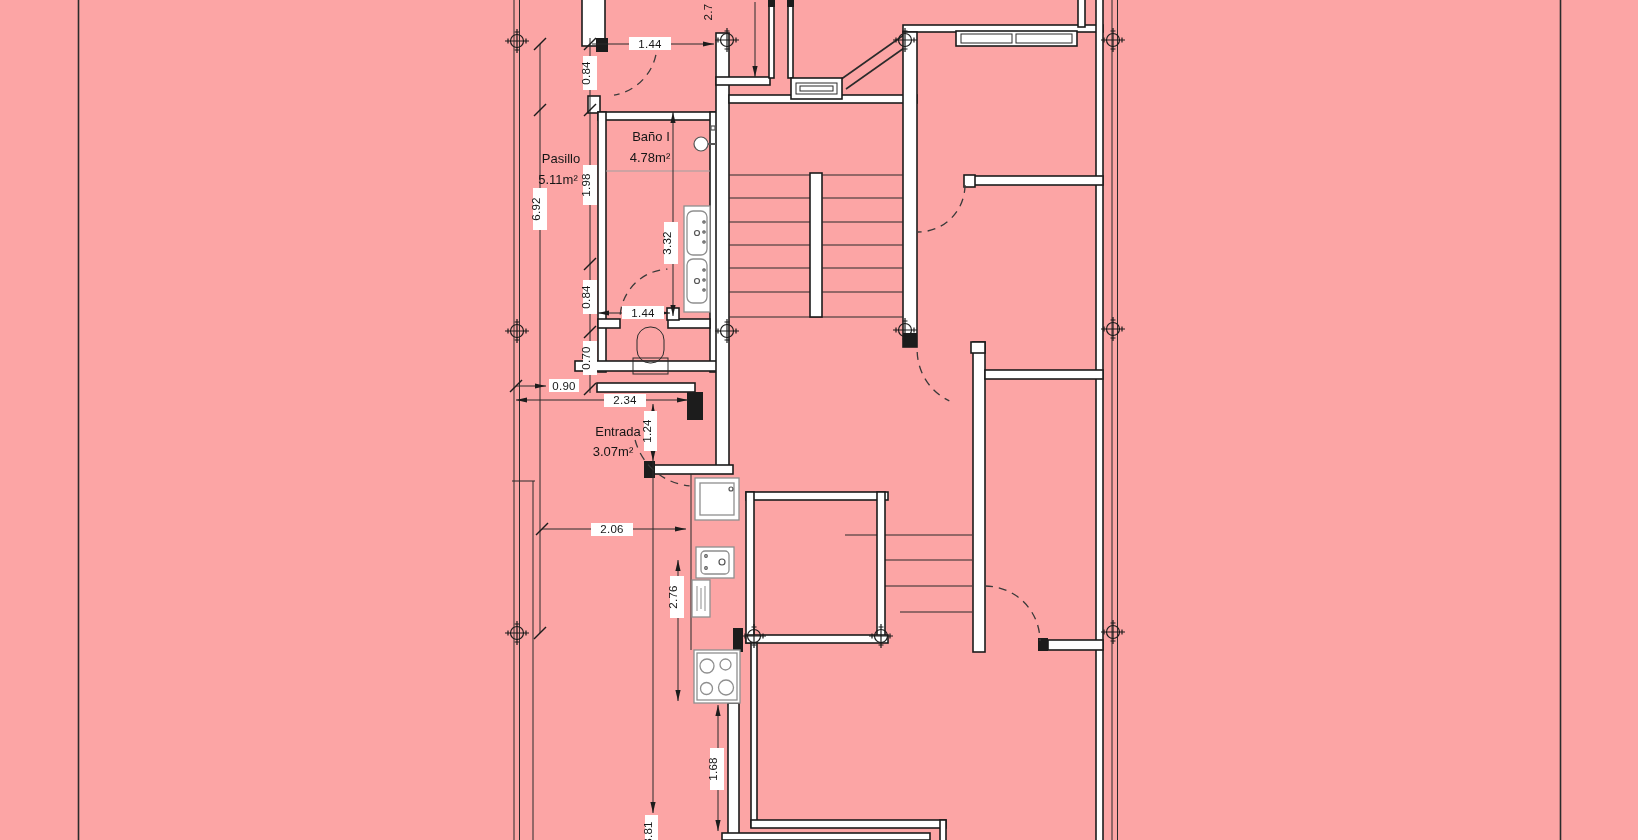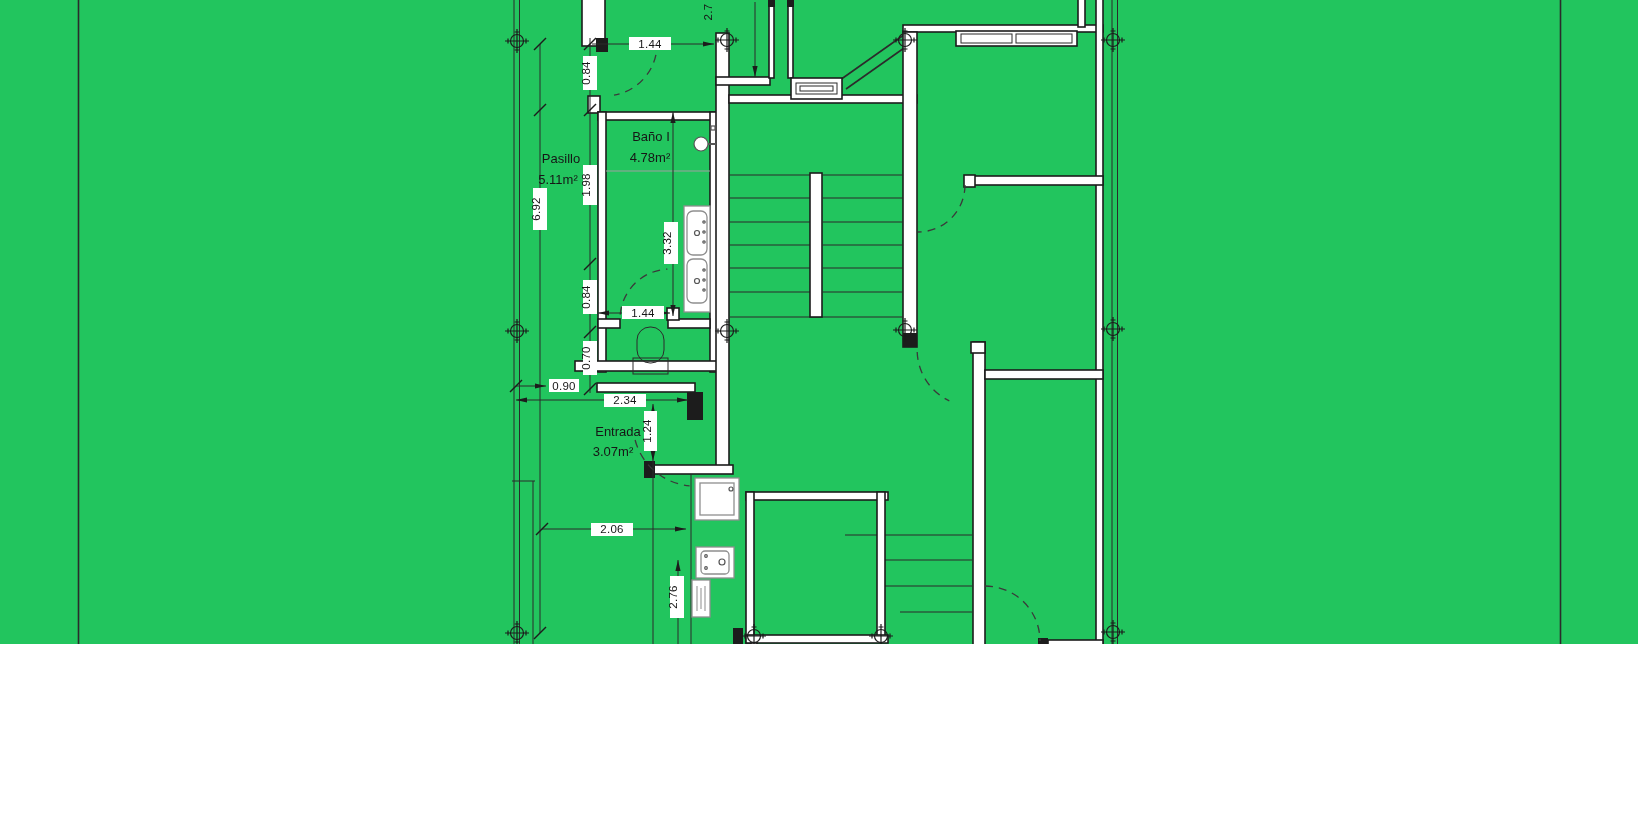--- a/index.html
+++ b/index.html
@@ -1,16 +1,16 @@
 <!DOCTYPE html>
 <html><head>
 <meta charset="utf-8">
 <style>
   html,body{margin:0;padding:0;background:#fff;}
-  .stage{position:relative;width:1638px;height:644px;background:#22c55e;overflow:hidden;
+  .stage{position:relative;width:1638px;height:840px;background:#fca5a5;overflow:hidden;
          font-family:"Liberation Sans", sans-serif;}
   svg{display:block;}
   .wall{fill:#ffffff;stroke:#1c1c1c;stroke-width:1.6;}
   .wallblk{fill:#1c1c1c;stroke:none;}
   .thin{stroke:#2b2b2b;stroke-width:1;fill:none;}
   .tread{stroke:#2b2b2b;stroke-width:1.1;fill:none;}
   .dim{stroke:#2b2b2b;stroke-width:1;fill:none;}
   .slash{stroke:#1c1c1c;stroke-width:1.5;}
   .door{stroke:#3a3a3a;stroke-width:1.3;fill:none;stroke-dasharray:8 6;}
   .fix{stroke:#8f8f8f;stroke-width:1.3;fill:#ffffff;}

